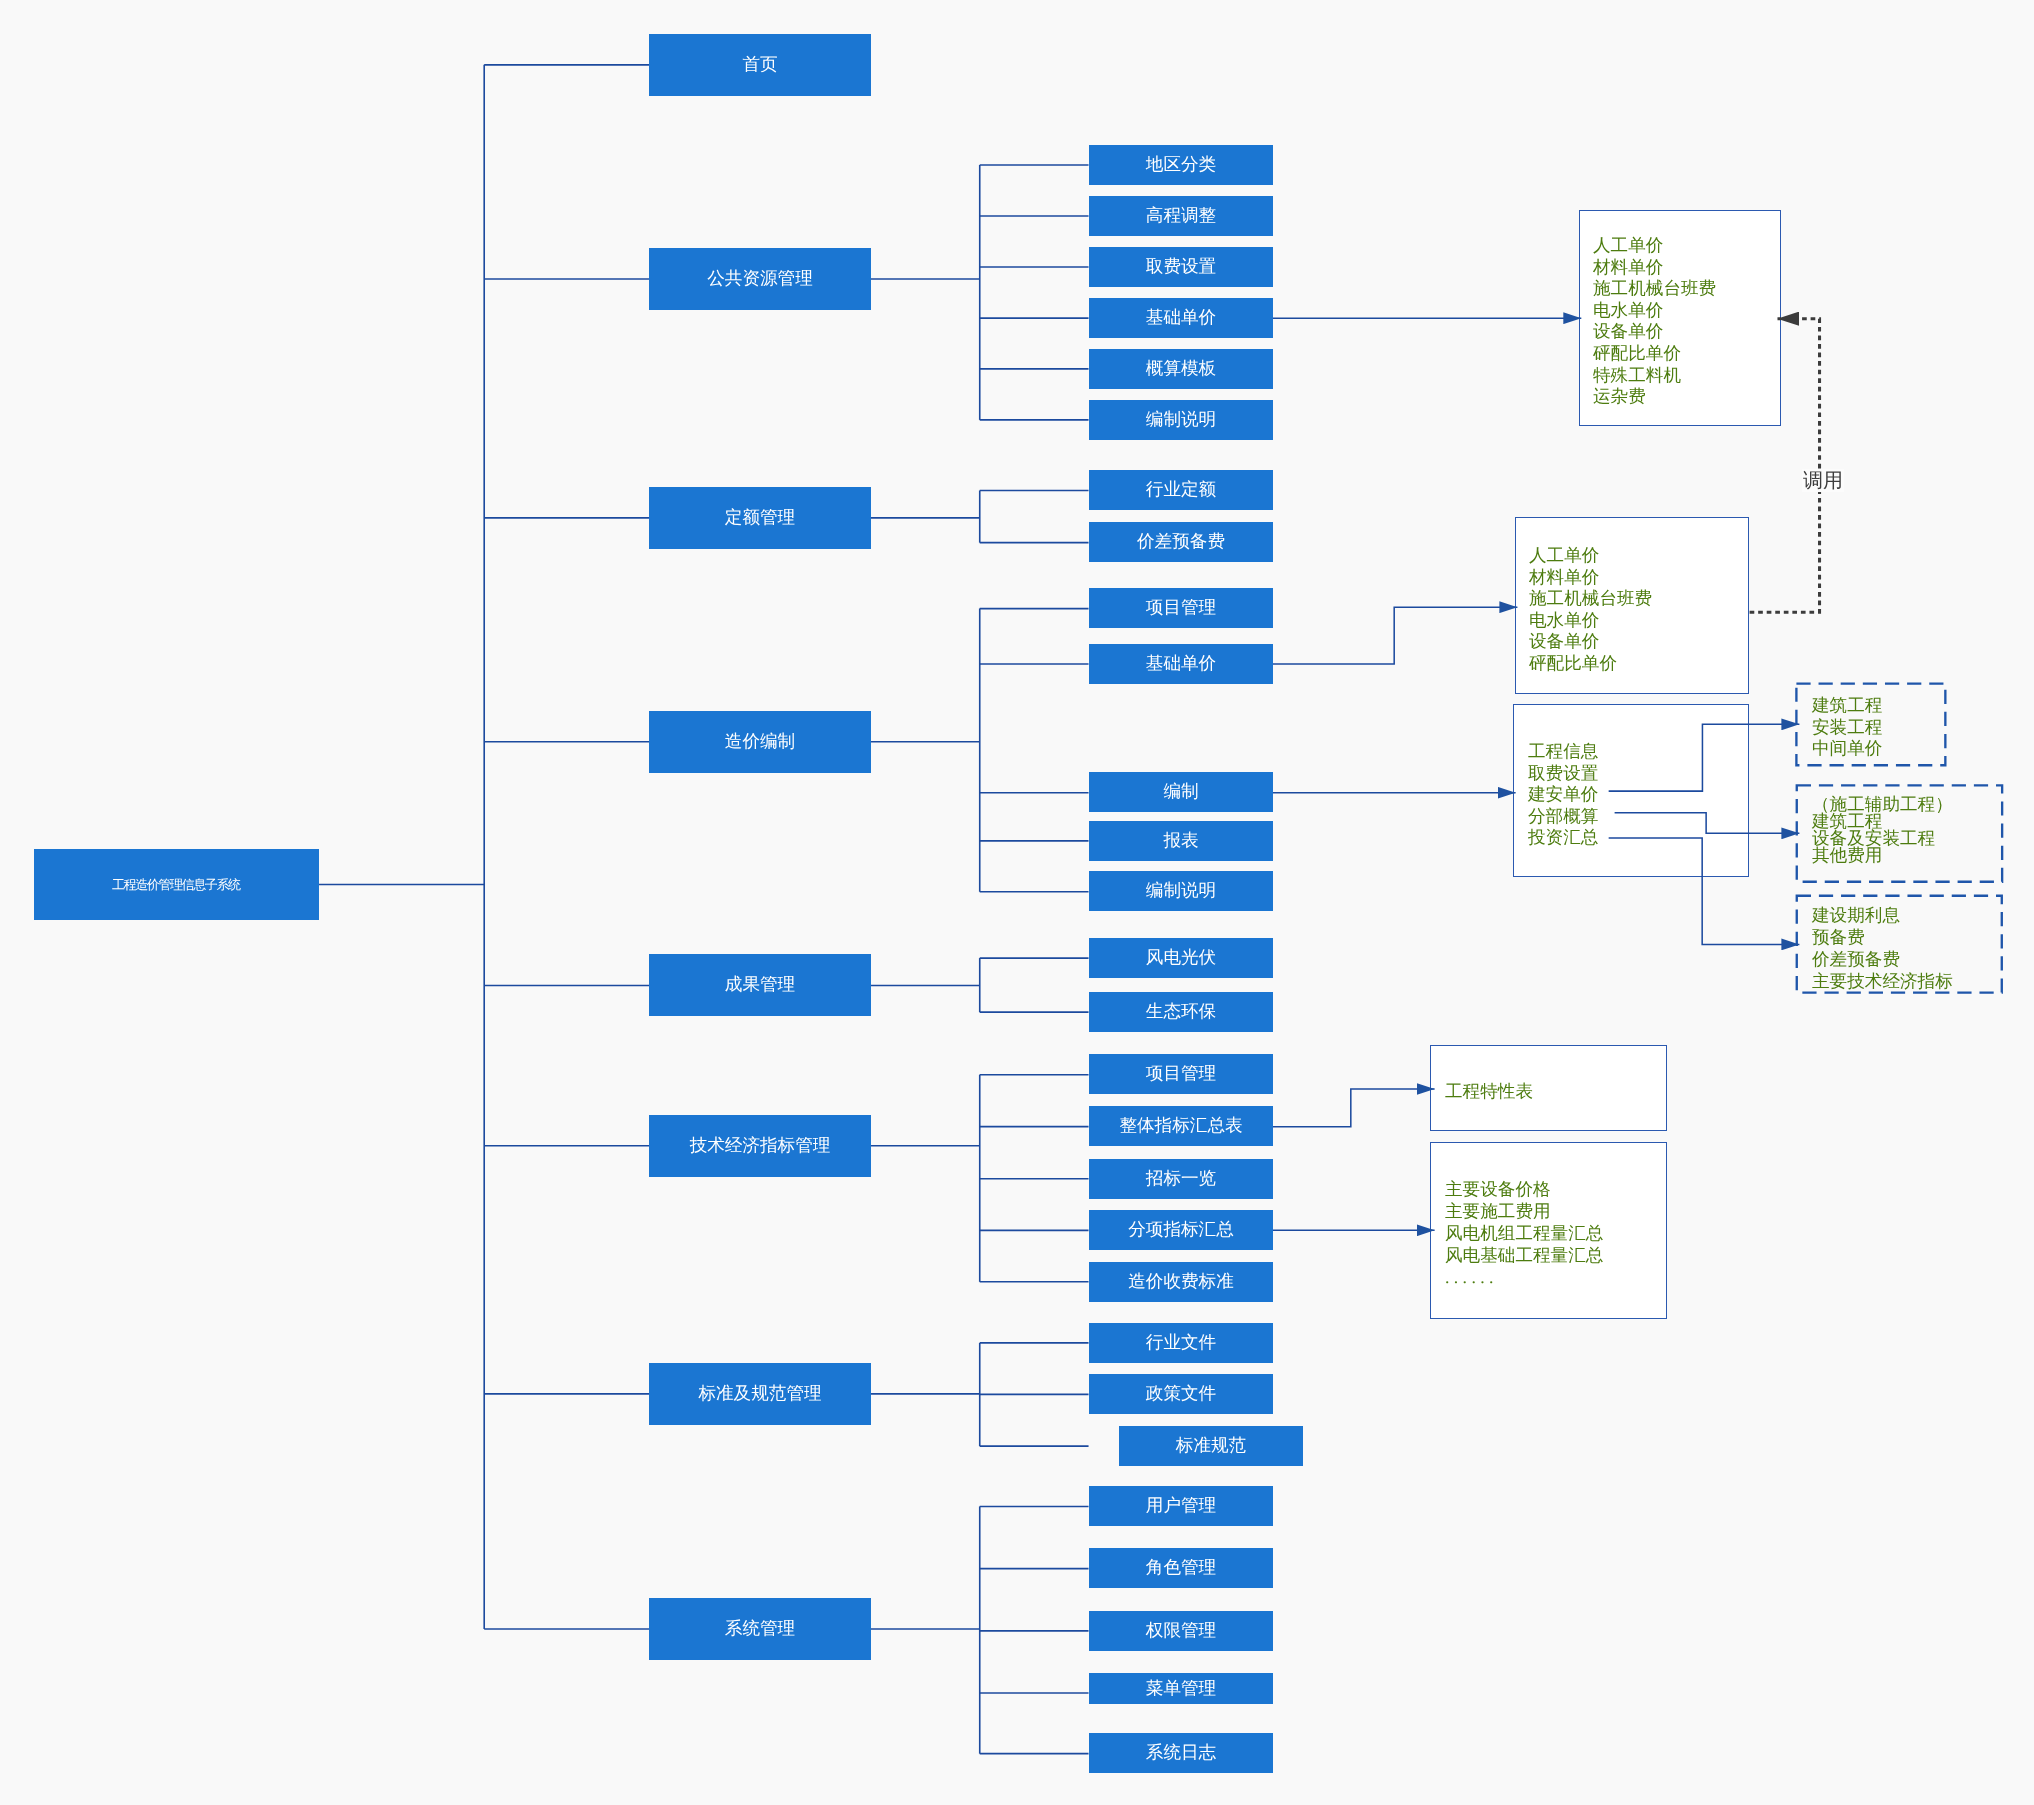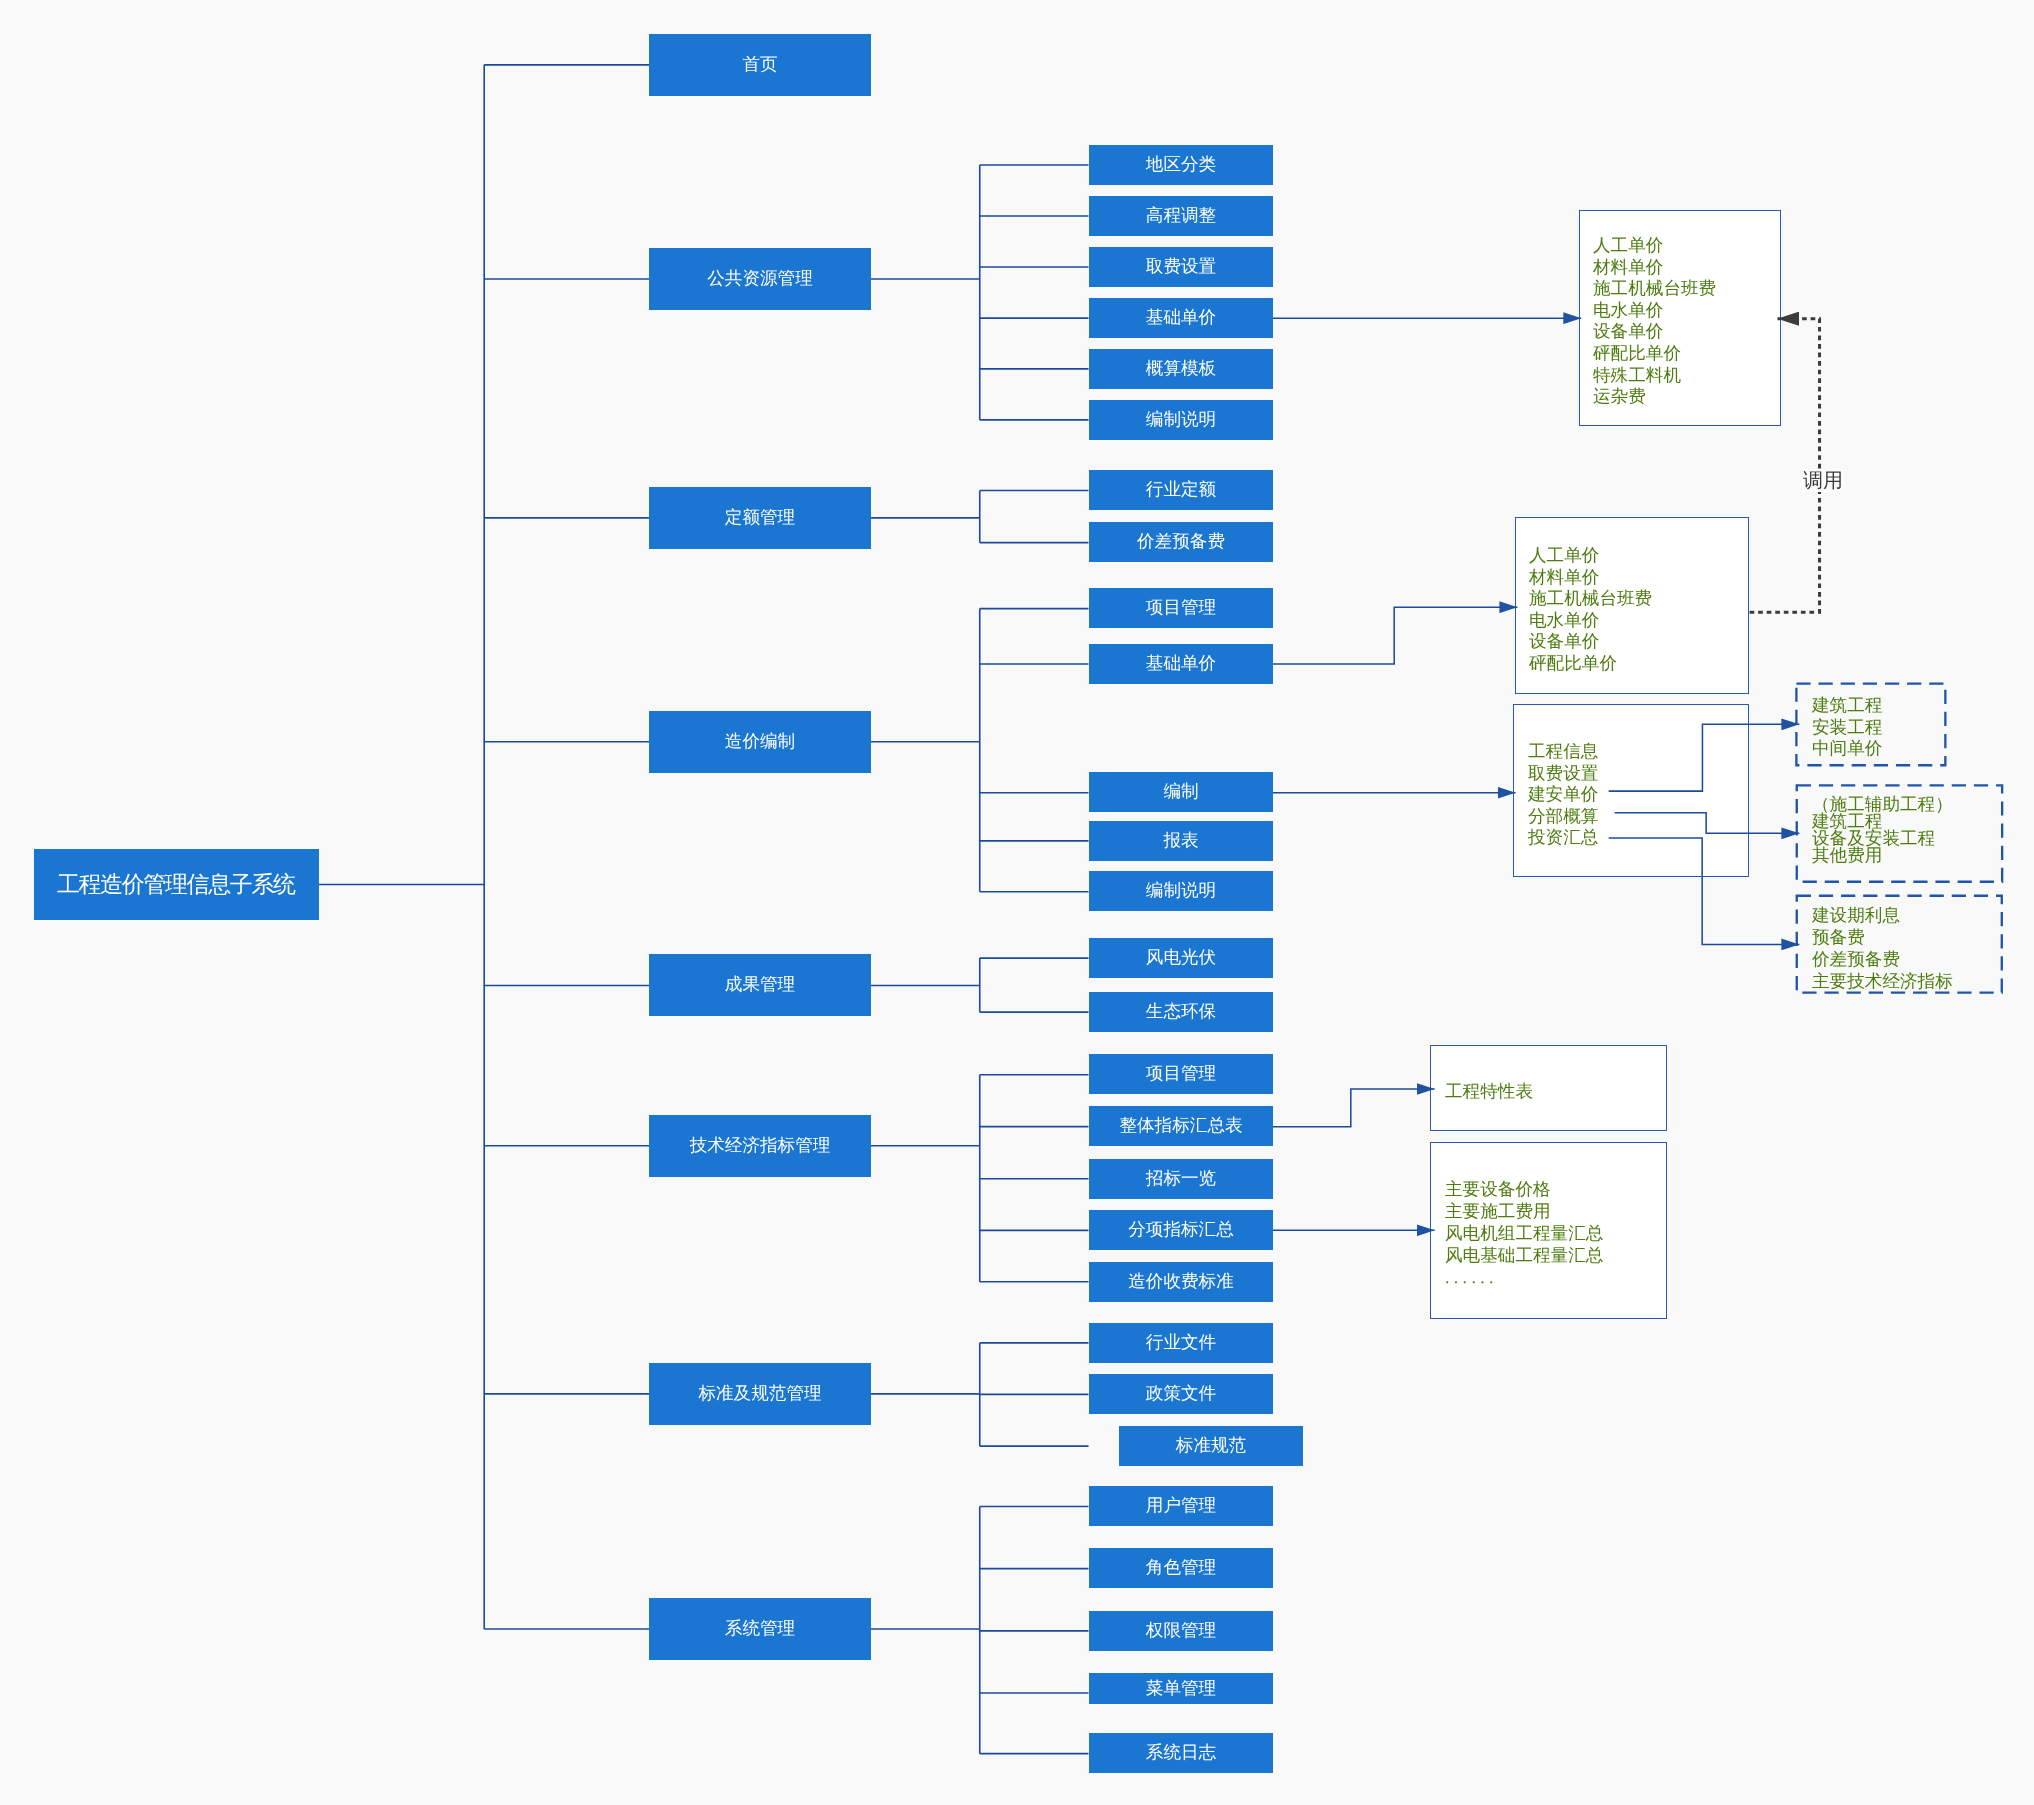--- a/index.html
+++ b/index.html
@@ -5,21 +5,21 @@
 <style>
   html,body{margin:0;padding:0;background:#f9f9f9;}
   #canvas{position:relative;width:2034px;height:1806px;background:#f9f9f9;overflow:hidden;
           font-family:"Liberation Serif",serif;
           -webkit-font-smoothing:antialiased;text-rendering:geometricPrecision;}
   svg#wires{position:absolute;left:0;top:0;width:2034px;height:1806px;overflow:visible;
             pointer-events:none;z-index:2;}
   .node{position:absolute;background:#1b76d2;color:#ffffff;display:flex;align-items:center;
         justify-content:center;font-size:17.6px;letter-spacing:0px;line-height:1;
         white-space:nowrap;box-sizing:border-box;z-index:3;}
-  .node.root{font-size:23px;letter-spacing:-1.4px;text-indent:-1.4px;}
+  .node.root{font-size:13px;letter-spacing:-1.4px;text-indent:-1.4px;}
   .panel{position:absolute;background:#ffffff;border:1.6px solid #2b59b0;box-sizing:border-box;
          z-index:1;}
   .plines{position:absolute;color:#4d7c0f;font-size:17.6px;line-height:21.6px;white-space:pre;
           letter-spacing:0px;z-index:4;}
   .edge-label{position:absolute;color:#3d3d3d;font-size:20px;background:#fcfcfc;
               line-height:18px;padding:2.7px 0.9px;white-space:nowrap;z-index:4;}
 </style>
 </head>
 <body>
 

